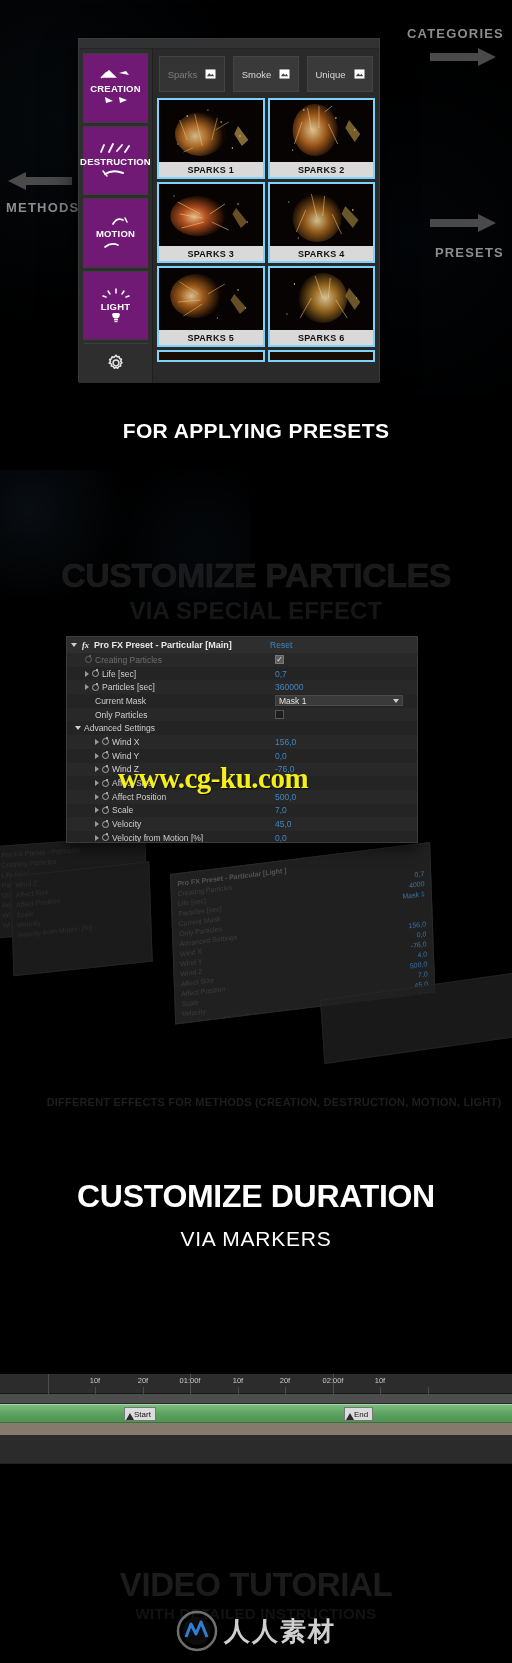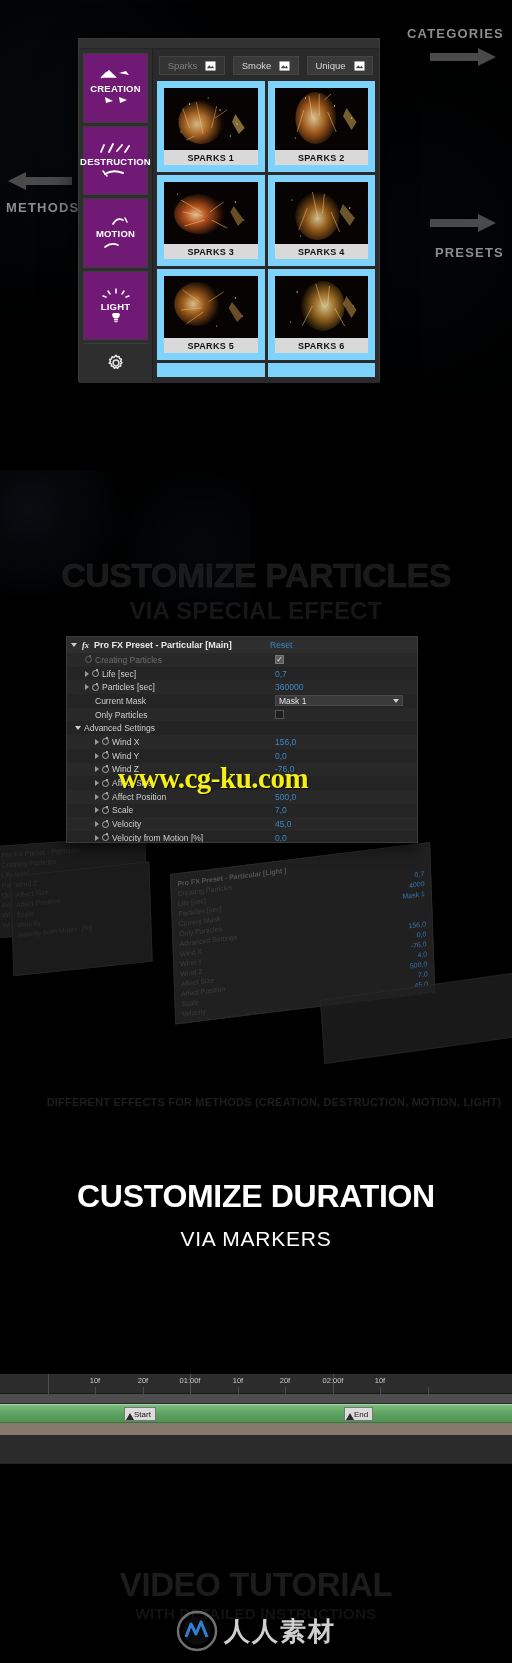--- a/index.html
+++ b/index.html
@@ -40,26 +40,26 @@
   }
   .method-btn.gear { flex: 0 0 40px; background: #2e2e2e; border-color: transparent; border-top: 1px solid #3d3d3d; }
   .method-label { font-size: 9.5px; font-weight: 700; letter-spacing: .2px; white-space: nowrap; }
   .method-glyph { height: 12px; display: block; }
   .method-glyph-b { height: 10px; display: block; }
 
   .presets-col { flex: 1; background: #2a2a2a; padding: 4px 4px 0 4px; position: relative; overflow: hidden; }
   .cat-row { display: flex; gap: 8px; padding: 3px 2px 6px 2px; }
   .cat-btn {
     flex: 1; background: #3a3a3a; border: 1px solid #444; color: #d8d8d8;
-    font-size: 9.5px; height: 19px; display: flex; align-items: center; justify-content: center;
+    font-size: 9.5px; height: 36px; display: flex; align-items: center; justify-content: center;
     gap: 8px; cursor: pointer;
   }
   .cat-btn.dim { color: #7e7e7e; background: #343434; }
   .thumb-grid { display: grid; grid-template-columns: 1fr 1fr; gap: 3px; }
-  .thumb-cell { border: 7px solid #7dd3fc; background: #000; }
+  .thumb-cell { border: 2px solid #7dd3fc; background: #000; }
   .thumb-img { height: 62px; position: relative; overflow: hidden; background: #050302; }
   .thumb-name {
     height: 15px; background: #d9d9d9; color: #111; font-size: 9px; font-weight: 700;
     display: flex; align-items: center; justify-content: center; letter-spacing: .3px;
   }
 
   
   .side-note {
     position: absolute; color: #8d8d8d; font-size: 13px; font-weight: 700;
     letter-spacing: 1.2px; font-family: Liberation Sans, sans-serif;
@@ -428,20 +428,21 @@
             <div class="thumb-cell" style="height:12px;overflow:hidden">
               <div class="thumb-img" style="height:12px;background:#1a0c03"></div>
             </div>
           </div>
         </div>
       </div>
     </div>
   </div>
 
   <div class="headline" style="top:415px">
+    <div class="h-sub" style="margin-top:4px">FOR APPLYING PRESETS</div>
   </div>
 
   <div class="bg-particles" style="left:0;top:470px;width:250px;height:130px;opacity:.5"></div>
 
   <div class="headline" style="top:556px">
     <div class="h-dark-1">CUSTOMIZE PARTICLES</div>
     <div class="h-dark-2" style="margin-top:2px">VIA SPECIAL EFFECT</div>
   </div>
 
   <div class="ghost" style="left:-4px;top:846px;width:150px;height:92px;transform:rotate(-4deg) skewX(-3deg);transform-origin:left top">

